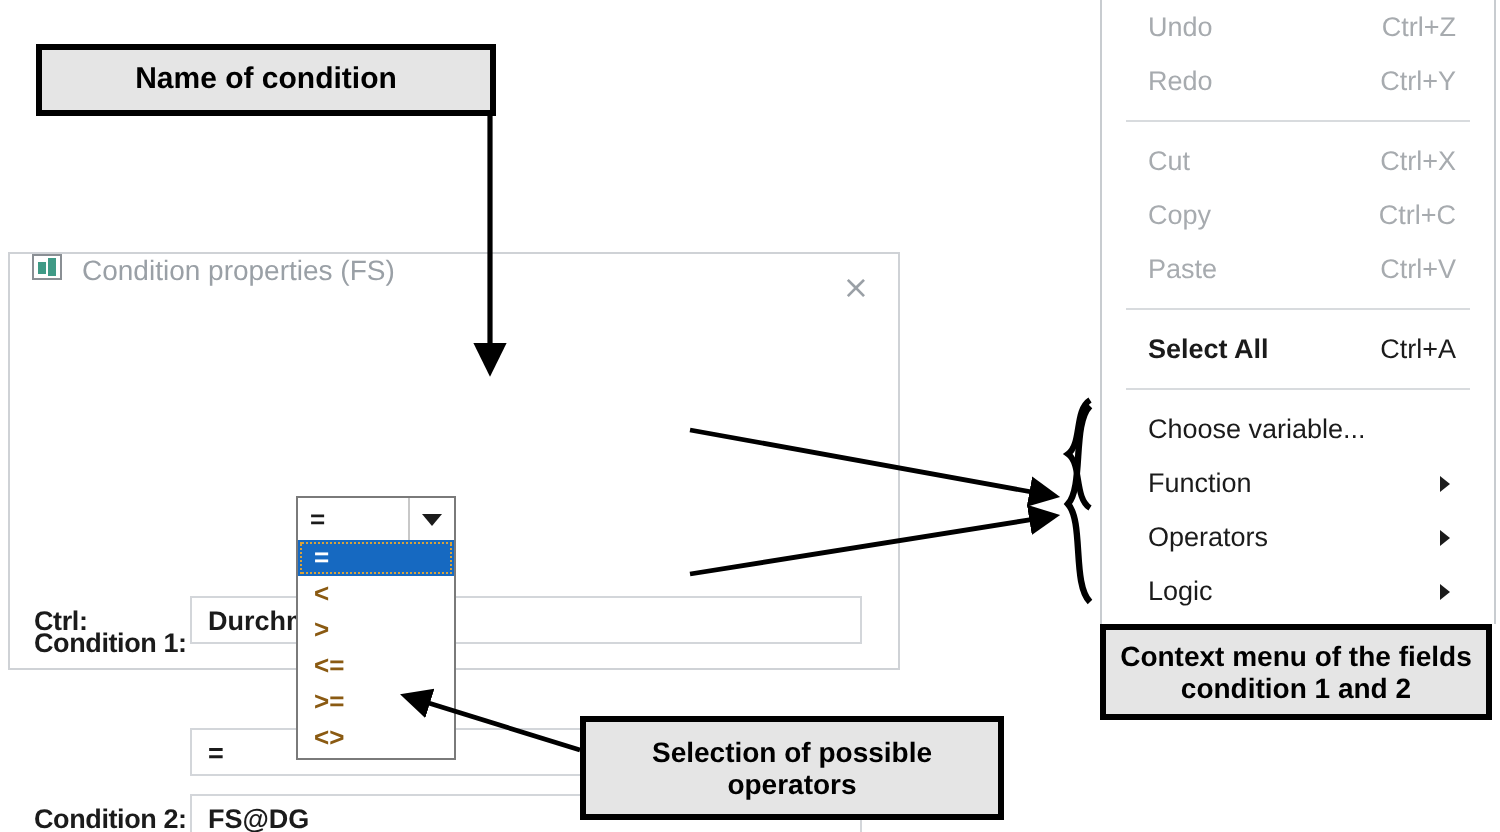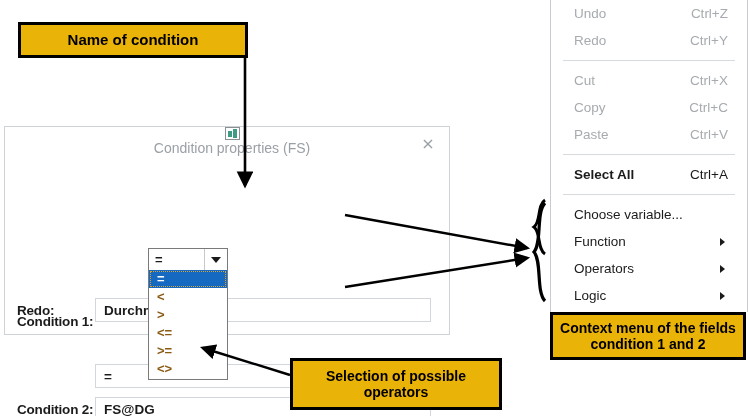--- a/index.html
+++ b/index.html
@@ -8,21 +8,21 @@
     background:#ffffff;
     font-family:"Liberation Sans", sans-serif;
     position:relative;
     overflow:hidden;
   }
   .canvas{position:absolute;left:0;top:0;width:750px;height:416px;}
 
   
   .callout{
     position:absolute;
-    background:#eab308;
+    background:#e5e5e5;
     border:3px solid #000000;
     color:#000000;
     font-weight:bold;
     display:flex;align-items:center;justify-content:center;
     text-align:center;
     line-height:1.15;
     box-sizing:border-box;
   }
   #callout-name{left:18px;top:22px;width:230px;height:36px;font-size:15px;}
   #callout-operators{left:290px;top:358px;width:212px;height:52px;font-size:14px;}
@@ -30,21 +30,21 @@
 
   
   .dialog{
     position:absolute;left:4px;top:126px;width:446px;height:209px;
     background:#ffffff;
     border:1px solid #cfd2d6;
     box-sizing:border-box;
   }
   .dlg-title{
     position:absolute;left:0;top:0;height:33px;width:100%;
-    display:flex;align-items:center;flex-direction:column;
+    display:flex;align-items:flex-start;
   }
   .dlg-icon{
     width:15px;height:13px;margin-left:11px;
     border:1px solid #8a8f94;
     background:#ffffff;
     display:flex;align-items:center;
     box-sizing:border-box;
   }
   .dlg-icon i{display:block;background:#3f9a86;}
   .dlg-icon i.a{width:4px;height:6px;margin-left:2px;}
@@ -162,21 +162,21 @@
     <div class="dlg-title">
       <div class="dlg-icon">
         <i class="a"></i>
           <i class="b"></i>
       </div>
       <div class="dlg-title-text">Condition properties (FS)</div>
     </div>
     <div class="dlg-close">×</div>
 
     <div class="row" id="row-name">
-      <div class="row-label">Redo:</div>
+      <div class="row-label">Ctrl:</div>
       <div class="field">Durchmesser</div>
     </div>
 
     <div class="row" id="row-cond1">
       <div class="row-label">Condition 1:</div>
     </div>
 
     <div class="row" id="row-op">
       <div class="field">
         <span>=</span>

